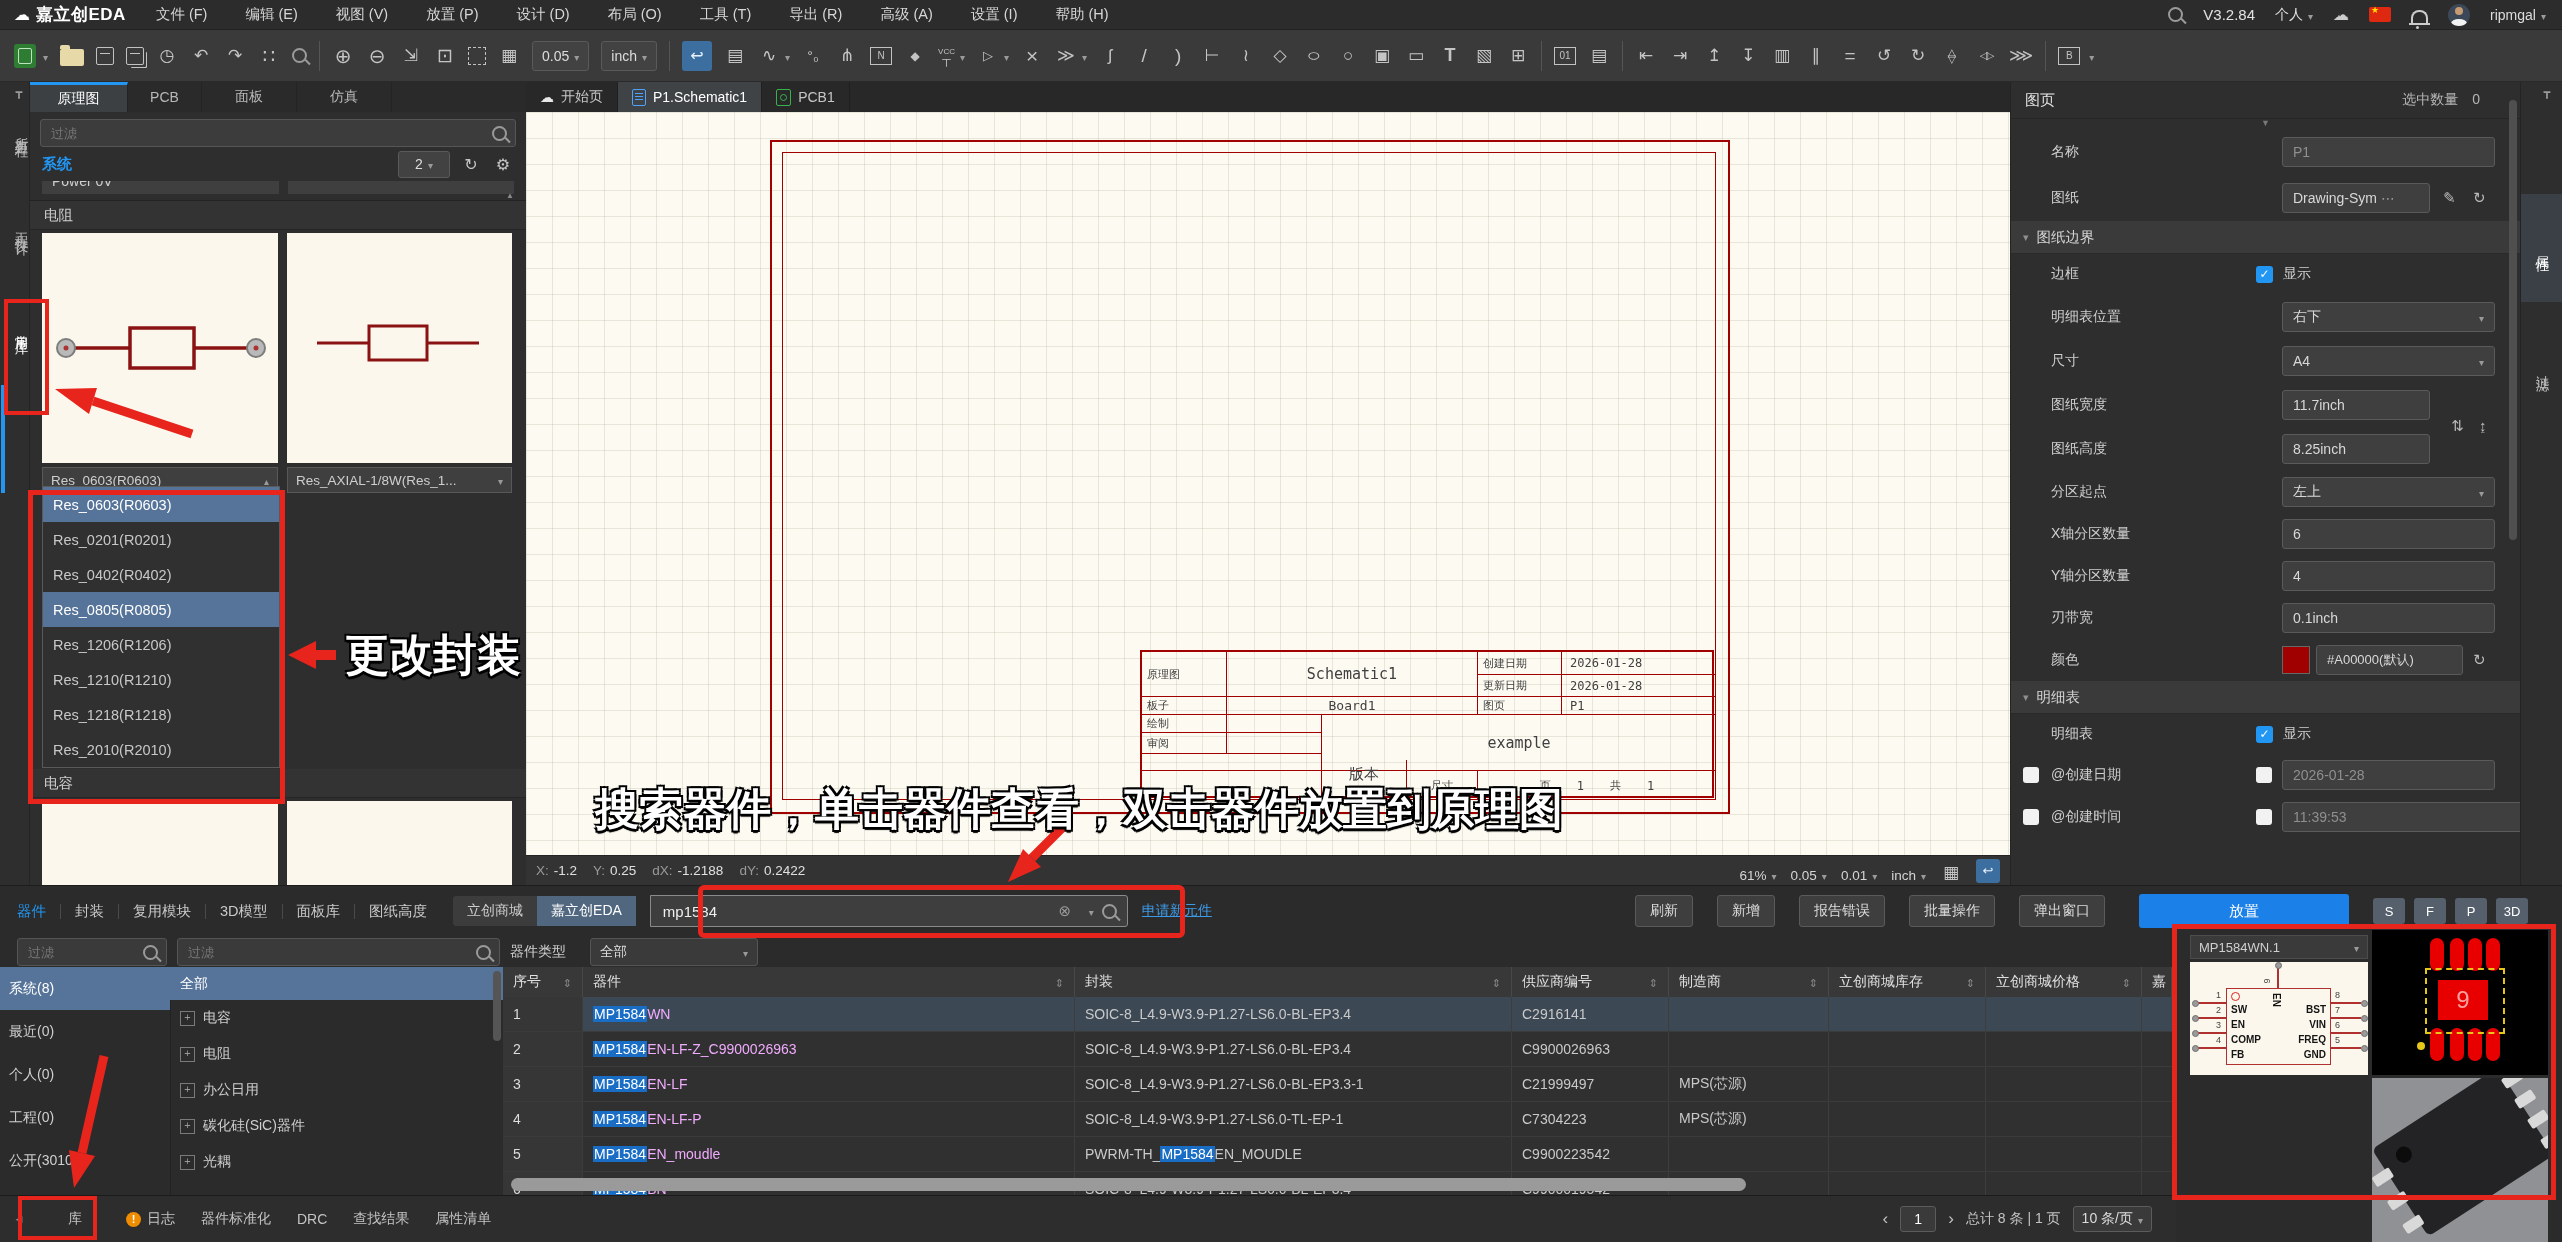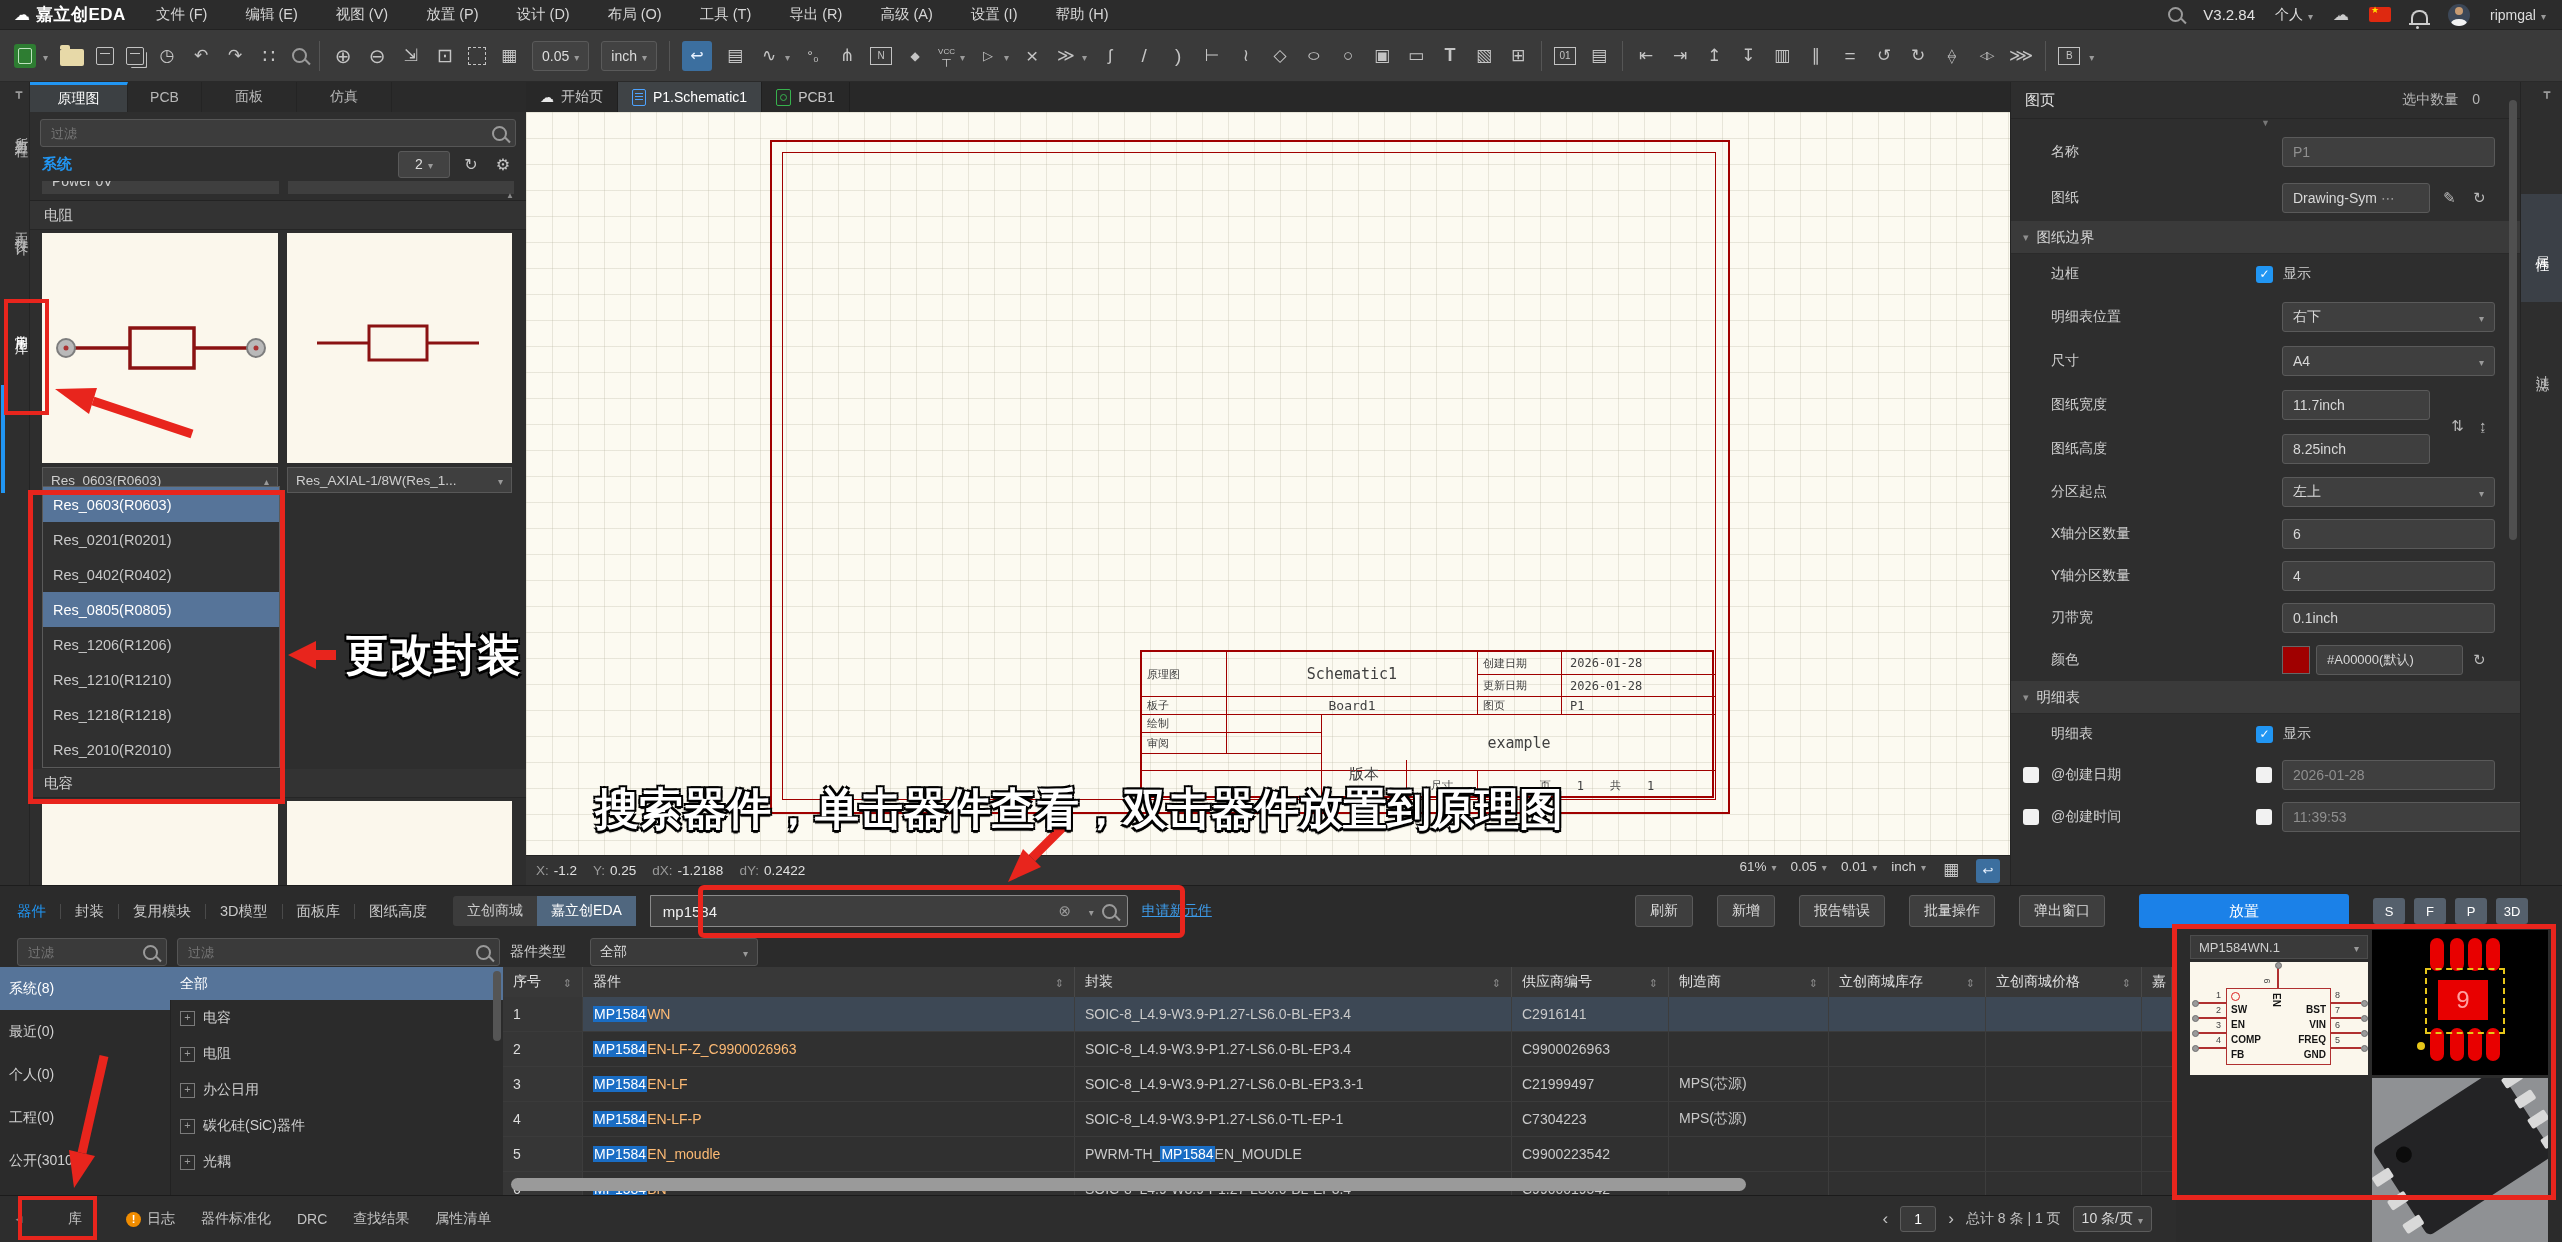--- a/index.html
+++ b/index.html
@@ -99,21 +99,21 @@
 .sheet2{position:absolute;border:1px solid #a00000}
 #tblock{position:absolute;left:614px;top:538px;width:574px;height:148px;border:2px solid #a00000;box-sizing:border-box;
  font-family:"DejaVu Sans Mono","Liberation Mono",monospace;color:#3f3f3f}
 .tc{position:absolute;box-sizing:border-box;display:flex;align-items:center;font-size:12px;overflow:hidden}
 .tc.br{border-right:1px solid #a00000}.tc.bb{border-bottom:1px solid #a00000}
 .tc.ctr{justify-content:center}
 #statusbar{position:absolute;left:0;top:773px;width:1484px;height:30px;background:#333;border-top:1px solid #242424;
  display:flex;align-items:center;padding:0 10px;box-sizing:border-box;font-size:13.5px}
 #statusbar .lab{color:#9a9a9a;margin-right:5px}
 #statusbar .val{color:#e0e0e0;margin-right:16px}
-#sb-right{margin-left:auto;display:flex;align-items:flex-start;gap:14px}
+#sb-right{margin-left:auto;display:flex;align-items:flex-end;gap:14px}
 #sb-right .zv{color:#d5d5d5;display:flex;align-items:center}
 
 #right-panel{position:absolute;left:2010px;top:82px;width:510px;height:803px;background:#2e2e2e;border-left:1px solid #242424;overflow:hidden;box-sizing:border-box}
 .rp-head{height:36px;display:flex;align-items:center;padding:0 14px;border-bottom:1px solid #262626}
 .rp-head .ti{font-size:15px;color:#e2e2e2}
 .rp-head .cnt{margin-left:auto;color:#b5b5b5;padding-right:26px;display:flex;gap:14px}
 .rp-sec{height:32px;display:flex;align-items:center;gap:8px;padding-left:12px;background:#3a3a3a;color:#d5d5d5;font-size:14.5px;border-bottom:1px solid #2a2a2a}
 .rp-sec::before{content:"▾";color:#8f8f8f;font-size:11px}
 .rp-caret{height:10px;text-align:center;color:#777;font-size:9px;line-height:8px}
 .prow{position:relative;display:flex;align-items:center;padding-left:40px;color:#cfcfcf;font-size:14px}
@@ -157,21 +157,21 @@
 #bp-table{position:absolute;left:503px;top:81px;right:390px;height:229px;overflow:hidden}
 .thead,.trow{display:grid;grid-template-columns:80px 492px 437px 157px 160px 157px 156px 1fr}
 .thead{height:30px;background:#383838;color:#e0e0e0;font-size:14px}
 .thc{display:flex;align-items:center;justify-content:space-between;padding:0 10px;border-right:1px solid #484848;overflow:hidden}
 .trow{height:34px;background:#303030;border-bottom:1px solid #3b3b3b;color:#c9c9c9;font-size:14px}
 .trow.selr{background:#3d4855}
 .td{display:flex;align-items:center;padding:0 10px;border-right:1px solid #3d3d3d;white-space:nowrap;overflow:hidden}
 .td.no{background:#363636;color:#ddd}
 .hl{background:#1a6dc4;color:#fff;padding:0 1px}
 .hl:empty{display:none}
-.devtx{color:#fdba74}
+.devtx{color:#f0abfc}
 #hscroll{position:absolute;left:8px;top:211px;width:1235px;height:13px;background:#9a9a9a;border-radius:7px}
 
 #bottom-bar{position:absolute;left:0;top:1195px;width:2176px;height:47px;background:#2d2d2d;border-top:1px solid #1b1b1b;
  display:flex;align-items:center;padding:0 14px;box-sizing:border-box;gap:26px}
 #bottom-bar .ft{color:#c3c3c3;font-size:14px}
 .warnic{width:15px;height:15px;border-radius:50%;background:#f08c00;color:#fff;font-size:11px;display:inline-flex;align-items:center;justify-content:center;font-weight:bold;margin-right:6px}
 #bb-right{margin-left:auto;display:flex;align-items:center;gap:12px;margin-right:10px}
 .pgbox{min-width:34px;height:24px;background:#3a3a3a;border:1px solid #5c5c5c;border-radius:3px;display:flex;align-items:center;justify-content:center;color:#fff}
 .ppbox{height:24px;background:#3a3a3a;border:1px solid #5c5c5c;border-radius:3px;display:flex;align-items:center;padding:0 8px;color:#ddd}
 

